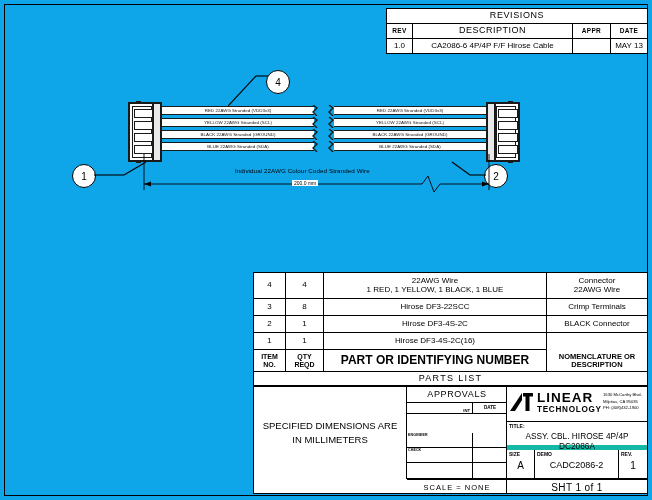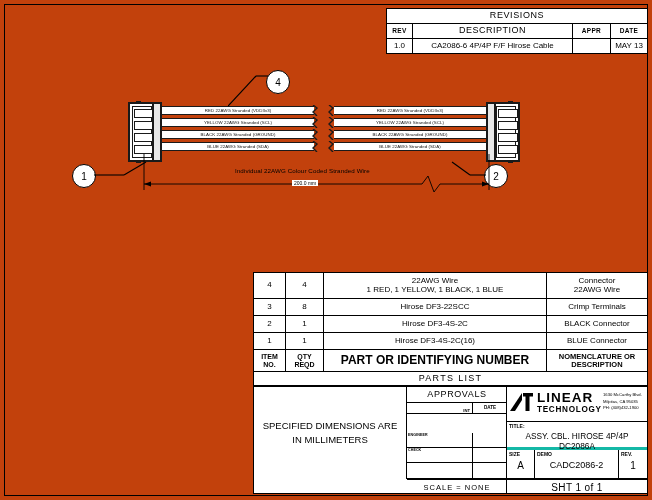--- a/index.html
+++ b/index.html
@@ -1,17 +1,17 @@
 <!DOCTYPE html>
 <html><head>
 <meta charset="utf-8">
 <style>
   html,body{margin:0;padding:0;background:#ffffff;}
   body{width:652px;height:500px;font-family:"Liberation Sans",sans-serif;color:#000;overflow:hidden;}
-  #sheet{position:relative;width:652px;height:500px;background:#c2410c;text-decoration:underline;}
+  #sheet{position:relative;width:652px;height:500px;background:#0ea5e9;text-decoration:underline;}
   .frame{position:absolute;left:4px;top:4px;width:644px;height:492px;border:1px solid #000;box-sizing:border-box;}
 
   
   .blk{position:absolute;box-sizing:border-box;border:1px solid #000;background:#fff;}
   .c{position:absolute;box-sizing:border-box;display:flex;align-items:center;justify-content:center;text-align:center;line-height:1.05;}
   .br{border-right:1px solid #000;}
   .bb{border-bottom:1px solid #000;}
 
   
   #rev-block{left:386px;top:8px;width:262px;height:46px;border:1.4px solid #000;}
@@ -71,21 +71,21 @@
   .ap-val{position:absolute;left:0;right:0;bottom:0px;text-align:center;font-size:8px;}
   #scale-row{left:0;width:100px;height:15px;font-size:7.5px;letter-spacing:1px;}
 
   #logo-area{position:absolute;left:253px;top:0;width:140px;height:35px;box-sizing:border-box;border-bottom:1px solid #000;}
   #lt-mark{position:absolute;left:2px;top:5px;width:26px;height:22px;}
   #lt-name{position:absolute;left:30px;top:4px;}
   #lt-linear{font-size:13.5px;font-weight:bold;letter-spacing:1px;line-height:1;}
   #lt-tech{font-size:8.2px;font-weight:bold;letter-spacing:.7px;line-height:1.2;}
   #lt-addr{position:absolute;left:96px;top:5px;font-size:4.2px;line-height:1.55;white-space:nowrap;}
 
-  #title-row{position:absolute;left:253px;top:35px;width:140px;height:28px;box-sizing:border-box;border-bottom:3px solid #14b8a6;}
+  #title-row{position:absolute;left:253px;top:35px;width:140px;height:28px;box-sizing:border-box;border-bottom:5px solid #14b8a6;}
   #title-lbl{position:absolute;left:2px;top:1px;font-size:5px;font-weight:bold;}
   #title-val{position:absolute;left:0;right:0;top:9px;text-align:center;font-size:8.3px;}
 
   #size-row{position:absolute;left:253px;top:63px;width:140px;height:29px;box-sizing:border-box;border-bottom:1px solid #000;}
   #size-cell{position:absolute;left:0;top:0;width:28px;height:29px;box-sizing:border-box;border-right:1px solid #000;}
   #demo-cell{position:absolute;left:28px;top:0;width:84px;height:29px;box-sizing:border-box;border-right:1px solid #000;}
   #rev2-cell{position:absolute;left:112px;top:0;width:28px;height:29px;box-sizing:border-box;}
   .sm-lbl{position:absolute;left:2px;top:1px;font-size:5px;font-weight:bold;}
   .sm-val{position:absolute;left:0;right:0;top:10px;text-align:center;font-size:10px;}
 
@@ -255,21 +255,20 @@
       <div class="c pc-item bb" style="top:0;height:17px;">2</div>
       <div class="c pc-qty bb" style="top:0;height:17px;">1</div>
       <div class="c pc-part bb" style="top:0;height:17px;">Hirose DF3-4S-2C</div>
       <div class="c pc-nom bb" style="top:0;height:17px;">BLACK Connector</div>
     </div>
 
     <div class="pr" style="top:60px;height:17px;">
       <div class="c pc-item bb" style="top:0;height:17px;">1</div>
       <div class="c pc-qty bb" style="top:0;height:17px;">1</div>
       <div class="c pc-part bb" style="top:0;height:17px;">Hirose DF3-4S-2C(16)</div>
-      <div class="c pc-nom bb" style="top:0;height:17px;">BLUE Connector</div>
     </div>
 
     <div class="pr" style="top:77px;height:22px;">
       <div class="c pc-item bb" style="top:0;height:22px;flex-direction:column;font-weight:bold;font-size:7px;">
         <div>ITEM</div>
         <div>NO.</div>
       </div>
       <div class="c pc-qty bb" style="top:0;height:22px;flex-direction:column;font-weight:bold;font-size:7px;">
         <div>QTY</div>
         <div>REQD</div>

